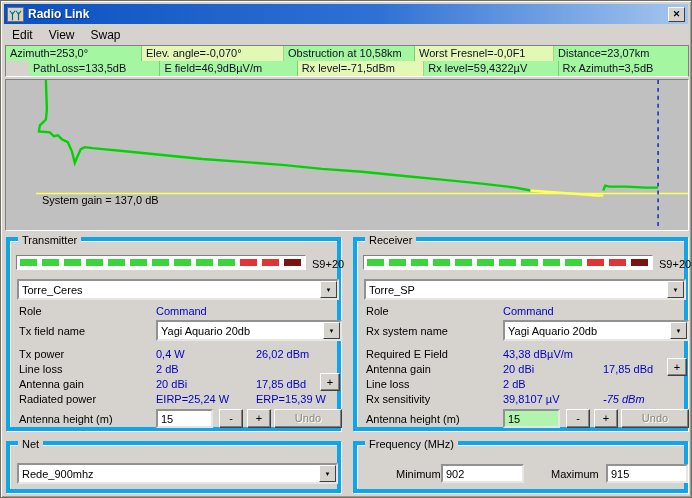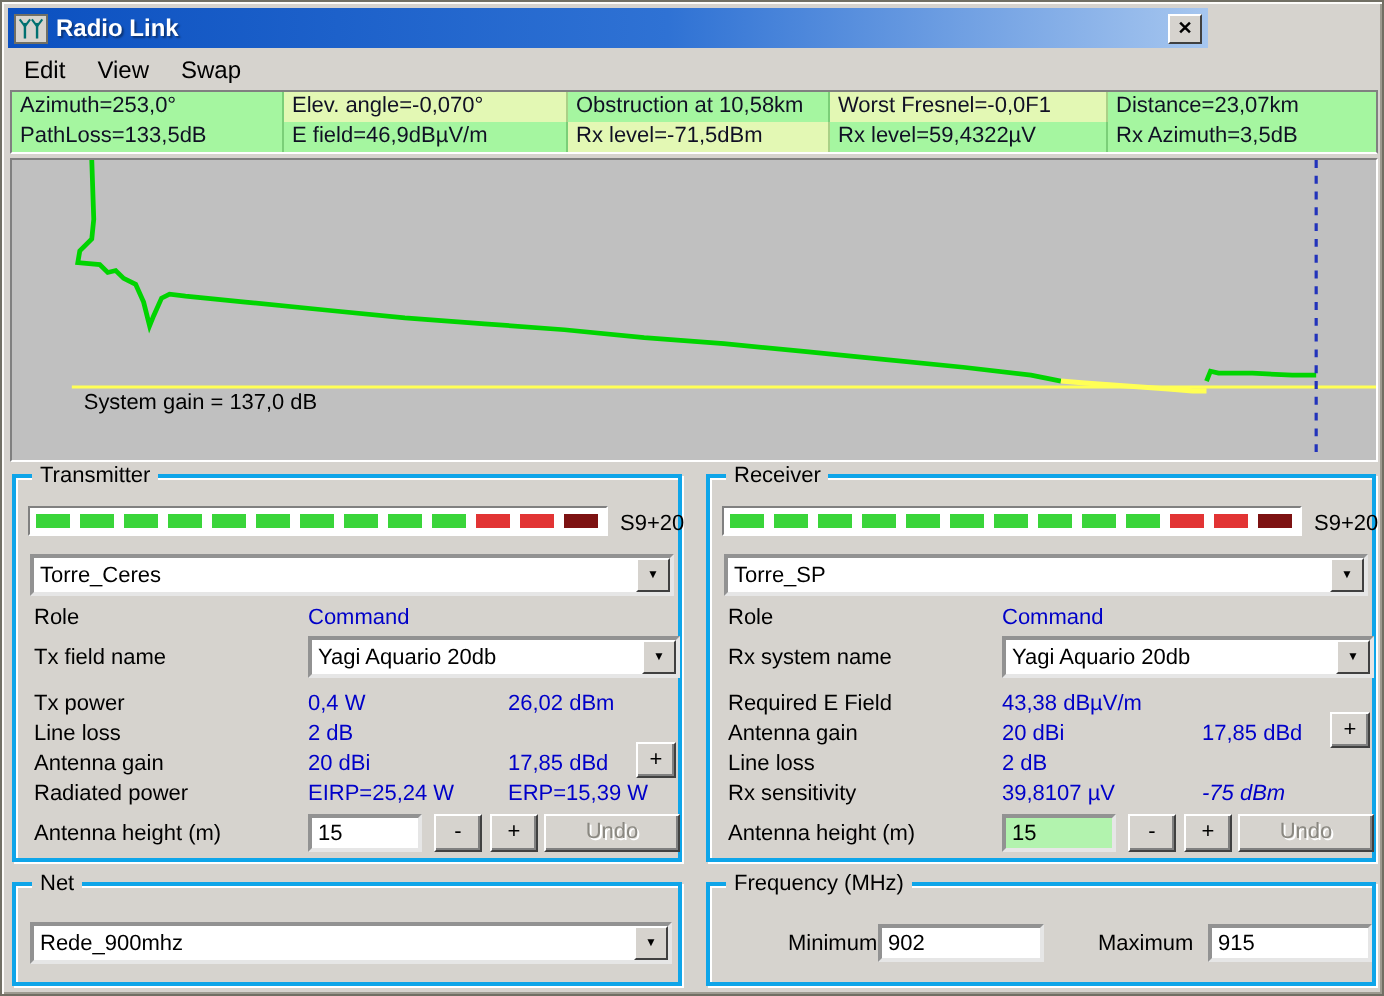--- a/index.html
+++ b/index.html
@@ -5,21 +5,21 @@
   * { box-sizing: border-box; margin: 0; padding: 0; }
   html,body { width:692px; height:498px; font-family:"Liberation Sans", sans-serif; }
   body { background:#808080; }
   .window {
     position:absolute; left:0; top:0; width:692px; height:498px;
     background:#d6d3ce; border:1px solid #716f64;
     box-shadow: inset 1px 1px 0 #fdfcfa, inset -1px -1px 0 #9d9a90;
   }
   
   .titlebar {
-    position:absolute; left:3px; top:3px; width:600px; height:20px;
+    position:absolute; left:3px; top:3px; width:684px; height:20px;
     background:linear-gradient(to right,#0b50c0 0%,#2f72d4 55%,#a6c6ef 100%);
     display:flex; align-items:center; padding:0 3px; color:#fff;
   }
   .titlebar .app-icon { width:17px; height:15px; margin-right:4px; background:#d6d3ce; border:1px solid #716f64; flex:0 0 auto; }
   .titlebar .title { font-size:12px; font-weight:bold; flex:1;
     text-shadow:1px 1px 1px rgba(0,0,0,.4); white-space:nowrap; }
   .close-btn {
     width:17px; height:15px; background:#d6d3ce; color:#000;
     border:1px solid; border-color:#fff #404040 #404040 #fff;
     font-size:9px; font-weight:bold; line-height:12px; text-align:center; cursor:default;
@@ -34,21 +34,21 @@
     white-space:nowrap; overflow:hidden; border-right:1px solid rgba(0,90,0,.25); }
   .w0{width:136px}.w1{width:142px}.w2{width:131px}.w3{width:139px}.w4{width:134px; border-right:none;}
   
   .chart {
     position:absolute; left:4px; top:78px; width:684px; height:152px;
     background:#c0c0c0; border:1px solid; border-color:#808080 #fff #fff #808080;
   }
   .chart svg { display:block; width:100%; height:100%; }
   
   .groupbox {
-    position:absolute; border:2px solid #0ea5e9;
+    position:absolute; border:4px solid #0ea5e9;
     box-shadow:inset 1px 1px 0 #fff, 1px 1px 0 #fff;
   }
   .groupbox > .legend {
     position:absolute; top:-8px; left:8px; background:#d6d3ce; padding:0 4px;
     font-size:11px; color:#000; line-height:14px;
   }
   .lbl { position:absolute; font-size:11px; color:#000; white-space:nowrap; }
   .val { position:absolute; font-size:11px; color:#0000c8; white-space:nowrap; }
   
   .meter {
@@ -107,21 +107,21 @@
 
   <div class="infobar">
     <div class="info-row">
       <div class="info-cell w0" style="background-color: rgb(165, 246, 160);">Azimuth=253,0°</div>
       <div class="info-cell w1" style="background-color: rgb(227, 248, 180);">Elev. angle=-0,070°</div>
       <div class="info-cell w2" style="background-color: rgb(165, 246, 160);">Obstruction at 10,58km</div>
       <div class="info-cell w3" style="background-color: rgb(227, 248, 180);">Worst Fresnel=-0,0F1</div>
       <div class="info-cell w4" style="background-color: rgb(165, 246, 160);">Distance=23,07km</div>
     </div>
     <div class="info-row">
-      <div class="info-cell w0" style="background-color: rgb(165, 246, 160);">PathLoss=133,5dB</div>
+      <div class="info-cell w0" style="background-color: rgb(165, 246, 160); margin-left: 23px;">PathLoss=133,5dB</div>
       <div class="info-cell w1" style="background-color: rgb(165, 246, 160);">E field=46,9dBµV/m</div>
       <div class="info-cell w2" style="background-color: rgb(227, 248, 180);">Rx level=-71,5dBm</div>
       <div class="info-cell w3" style="background-color: rgb(165, 246, 160);">Rx level=59,4322µV</div>
       <div class="info-cell w4" style="background-color: rgb(165, 246, 160);">Rx Azimuth=3,5dB</div>
     </div>
   </div>
 
   <div class="chart">
     <svg viewBox="0 0 684 152" preserveAspectRatio="none">
       <line stroke-width="1.5" x1="30" x2="684" y1="115" y2="115" stroke="#ffff55"></line>

